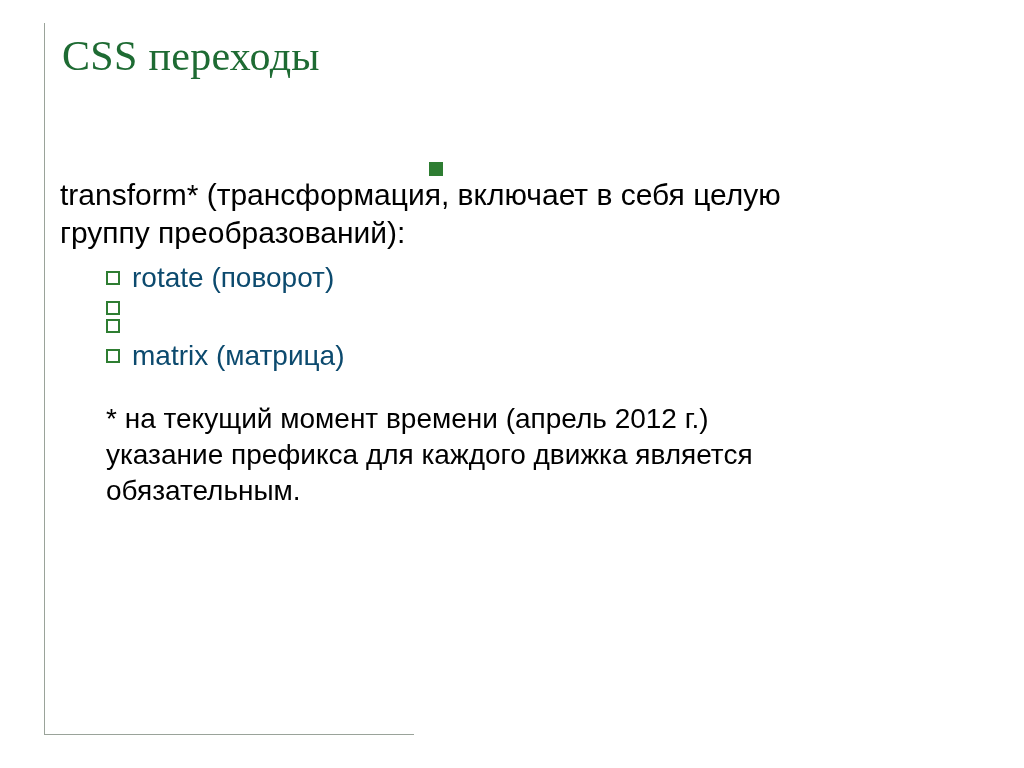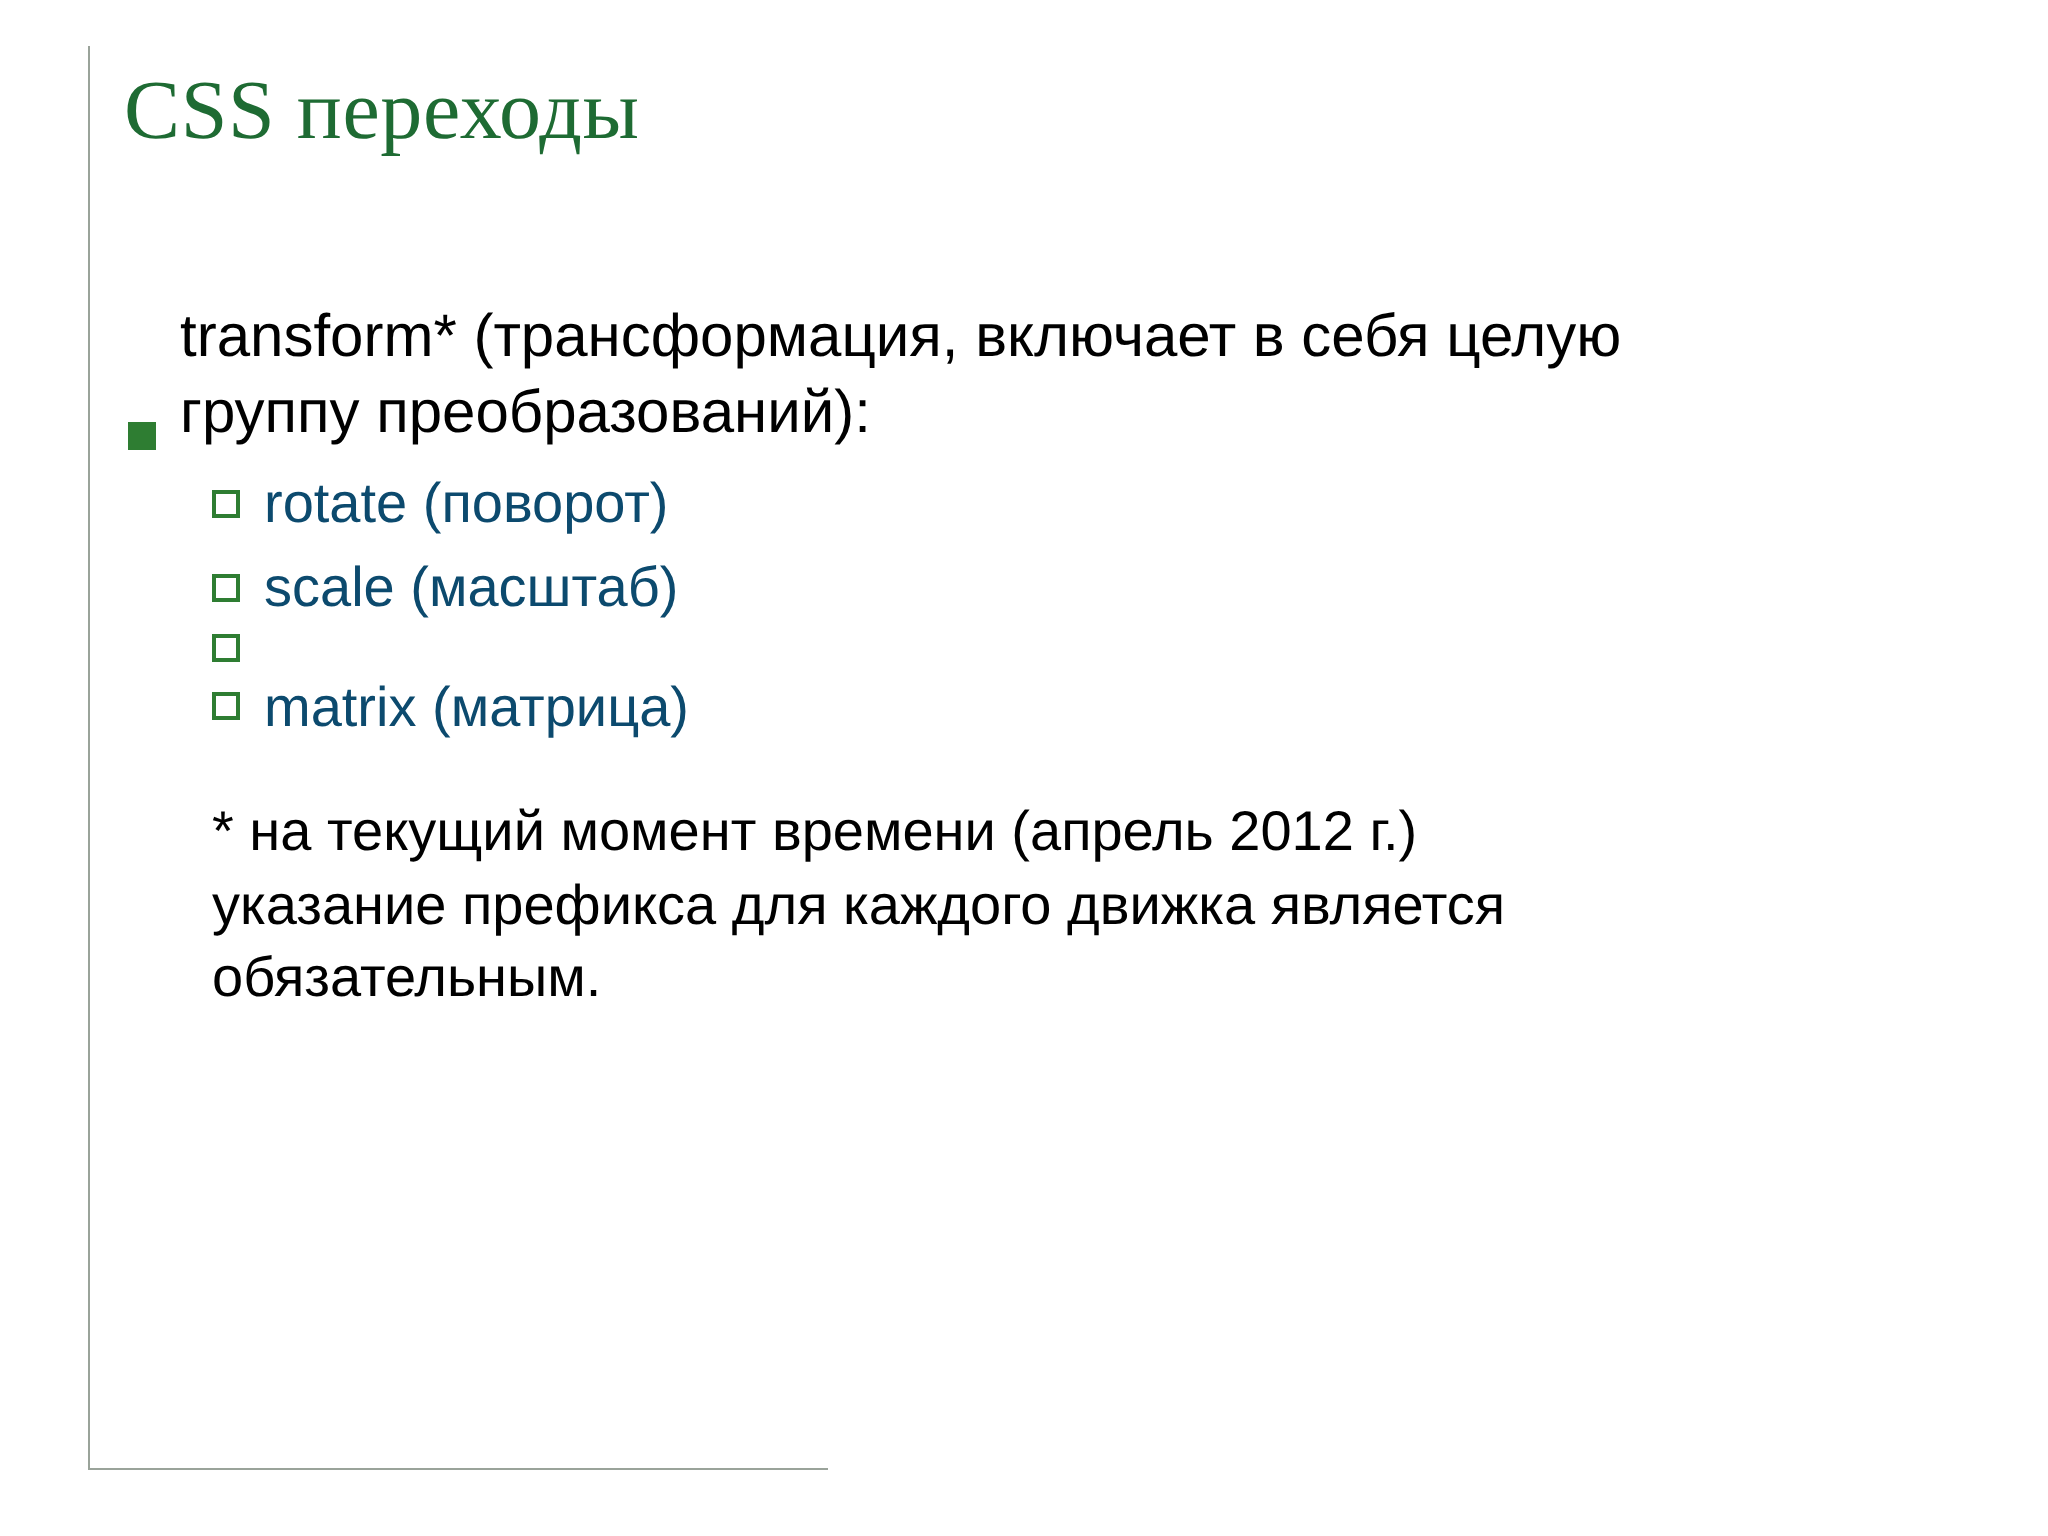--- a/index.html
+++ b/index.html
@@ -34,22 +34,23 @@
     font-size: 42px;
     color: #1e6b33;
     margin: 8px 0 70px 6px;
     letter-spacing: 0.3px;
   }
   .content {
     margin-left: 4px;
   }
   .item-l1 {
     display: flex;
-    align-items: flex-end;
+    align-items: center;
     margin-bottom: 8px;
+    flex-direction: column;
   }
   .bullet-square-filled {
     flex: 0 0 auto;
     width: 14px;
     height: 14px;
     background: #2e7d32;
     margin-right: 12px;
     margin-left: 4px;
     margin-top: 12px;
   }
@@ -102,21 +103,20 @@
       <span class="text-l1">transform* (трансформация, включает в себя целую группу преобразований):</span>
     </div>
 
     <div class="sublist">
       <div class="item-l2">
         <span class="bullet-square-hollow"></span>
         <span class="text-l2">rotate (поворот)</span>
       </div>
       <div class="item-l2">
         <span class="bullet-square-hollow"></span>
-        <span class="text-l2">scale (масштаб)</span>
       </div>
       <div class="item-l2">
         <span class="bullet-square-hollow"></span>
       </div>
       <div class="item-l2">
         <span class="bullet-square-hollow"></span>
         <span class="text-l2">matrix (матрица)</span>
       </div>
     </div>
 

